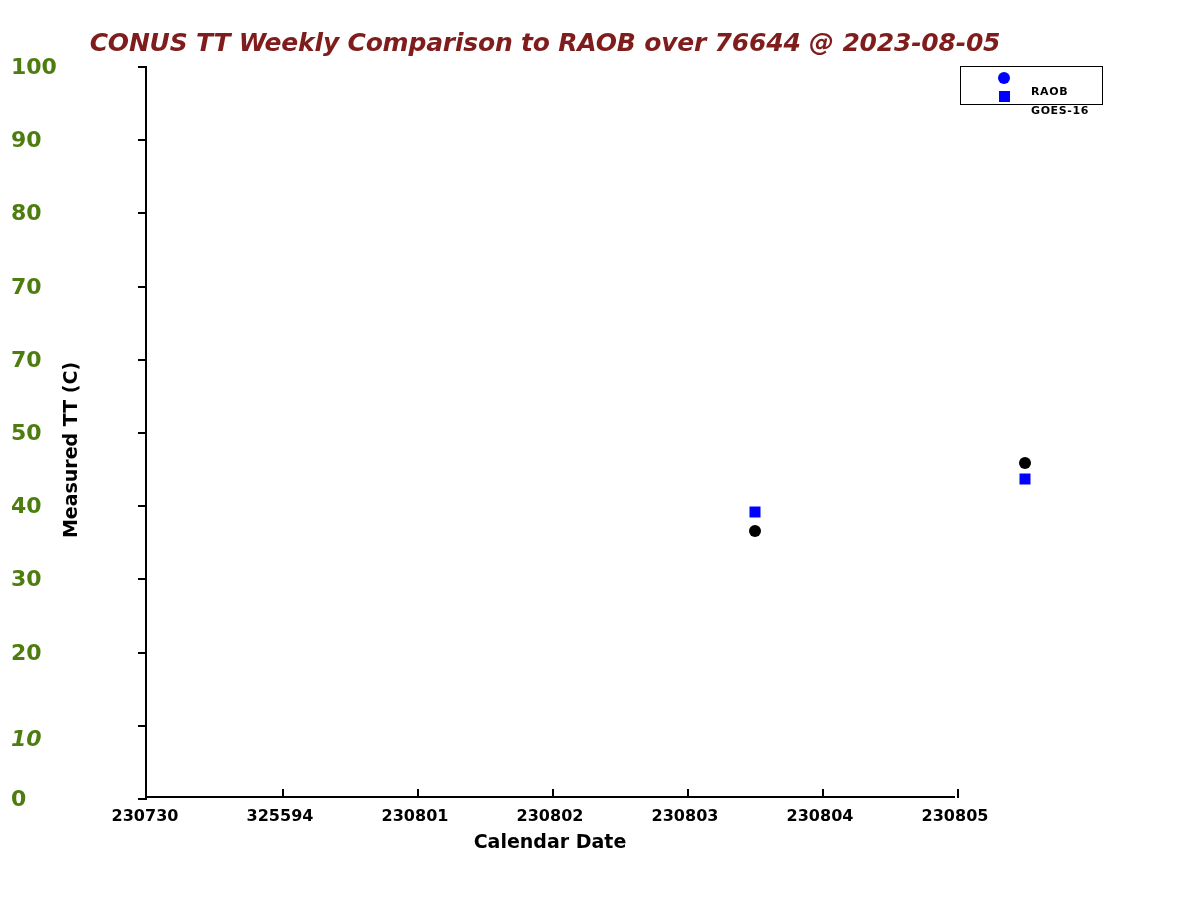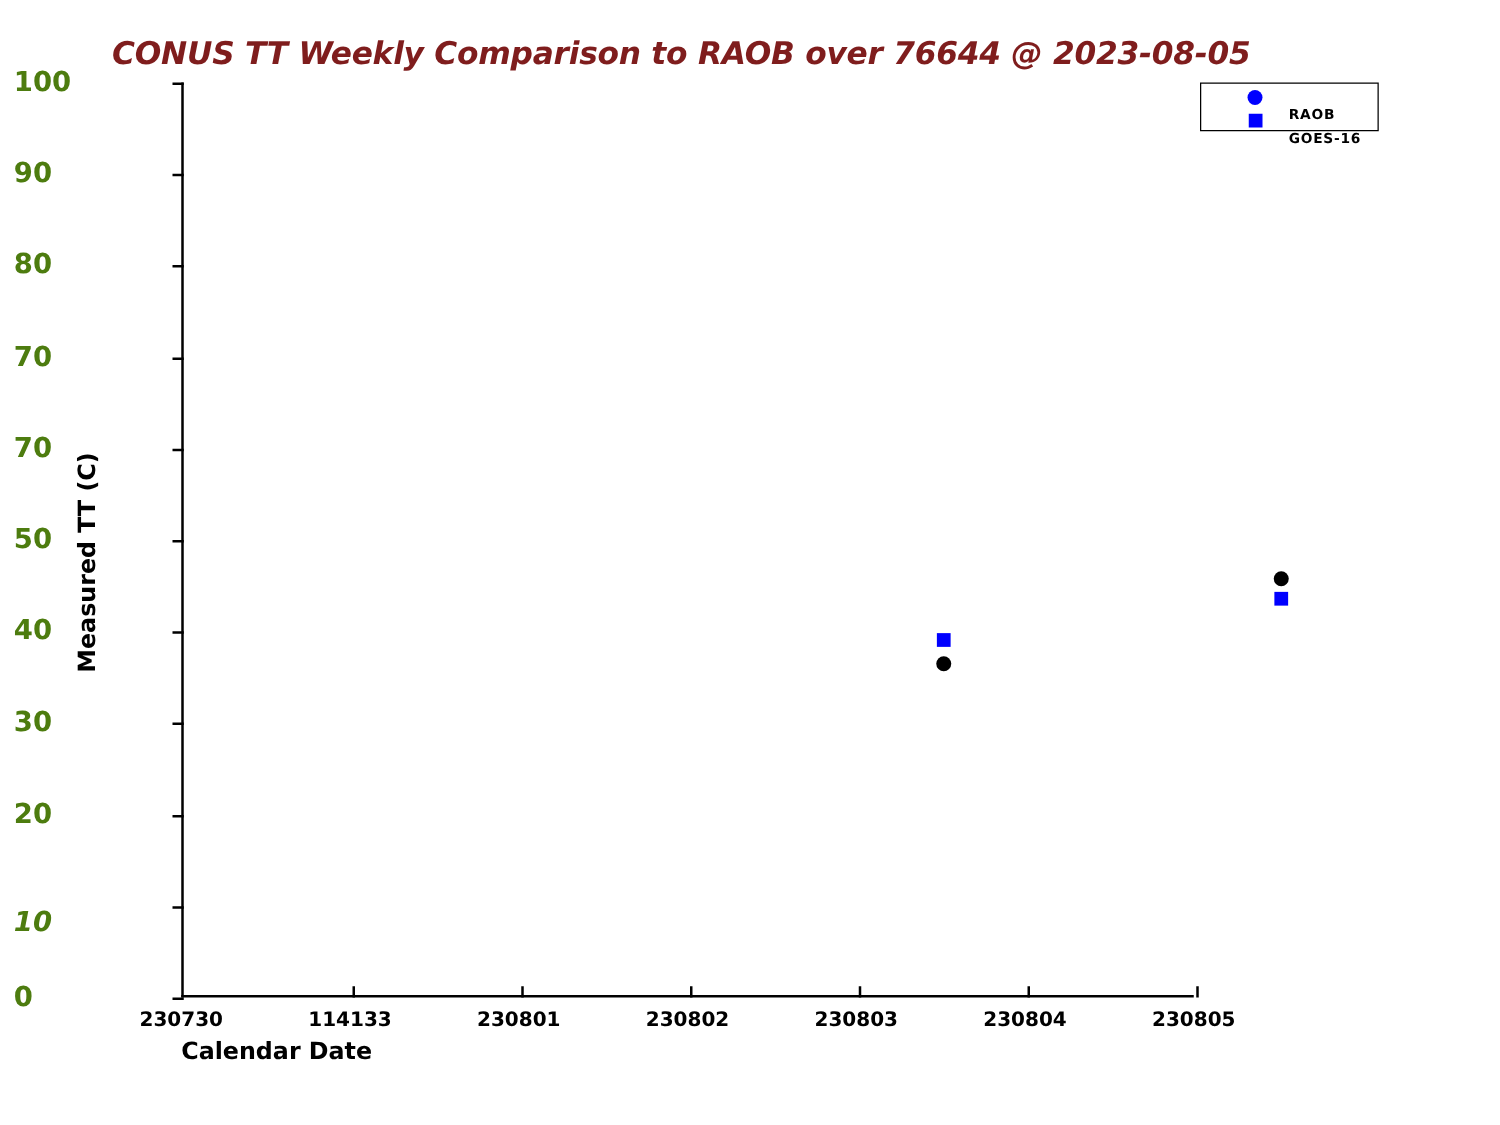--- a/index.html
+++ b/index.html
@@ -107,20 +107,21 @@
     transform: rotate(-90deg);
     display: block;
     font-family: "DejaVu Sans", sans-serif;
   }
 
   #x-axis-label {
     position: absolute;
     left: 145px;
     width: 810px;
     top: 830px;
+    text-align: center;
     font-size: 19px;
     font-weight: bold;
     color: #000000;
     font-family: "DejaVu Sans", sans-serif;
   }
 
   
   .marker {
     position: absolute;
     transform: translate(-50%, -50%);
@@ -225,21 +226,21 @@
       <div class="y-tick-label" style="top: 358.8px; right: 1069px;">70</div>
       <div class="y-tick-label" style="top: 432px; right: 1069px;">50</div>
       <div class="y-tick-label" style="top: 505.2px; right: 1069px;">40</div>
       <div class="y-tick-label" style="top: 578.4px; right: 1069px;">30</div>
       <div class="y-tick-label" style="top: 651.6px; right: 1069px;">20</div>
       <div class="y-tick-label" style="top: 738px; right: 1069px; font-style: italic;">10</div>
       <div class="y-tick-label" style="top: 798px; right: 1069px;">0</div>
     </div>
   <div id="x-tick-labels">
       <div class="x-tick-label" style="left: 145px; top: 806px;">230730</div>
-      <div class="x-tick-label" style="left: 280px; top: 806px;">114133</div>
+      <div class="x-tick-label" style="left: 280px; top: 806px;">325594</div>
       <div class="x-tick-label" style="left: 415px; top: 806px;">230801</div>
       <div class="x-tick-label" style="left: 550px; top: 806px;">230802</div>
       <div class="x-tick-label" style="left: 685px; top: 806px;">230803</div>
       <div class="x-tick-label" style="left: 820px; top: 806px;">230804</div>
       <div class="x-tick-label" style="left: 955px; top: 806px;">230805</div>
     </div>
 
   <div id="x-axis-label">Calendar Date</div>
 
   <div id="legend">

